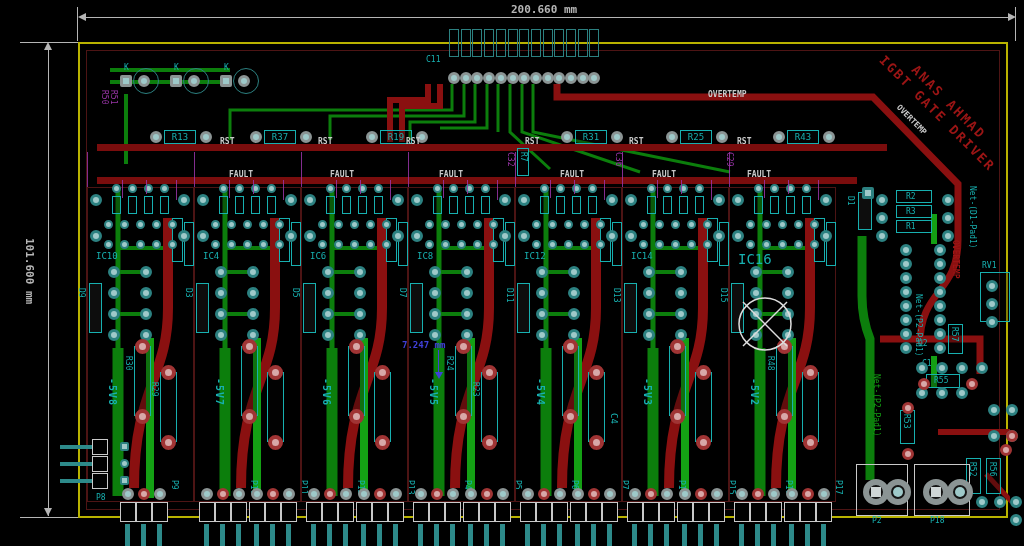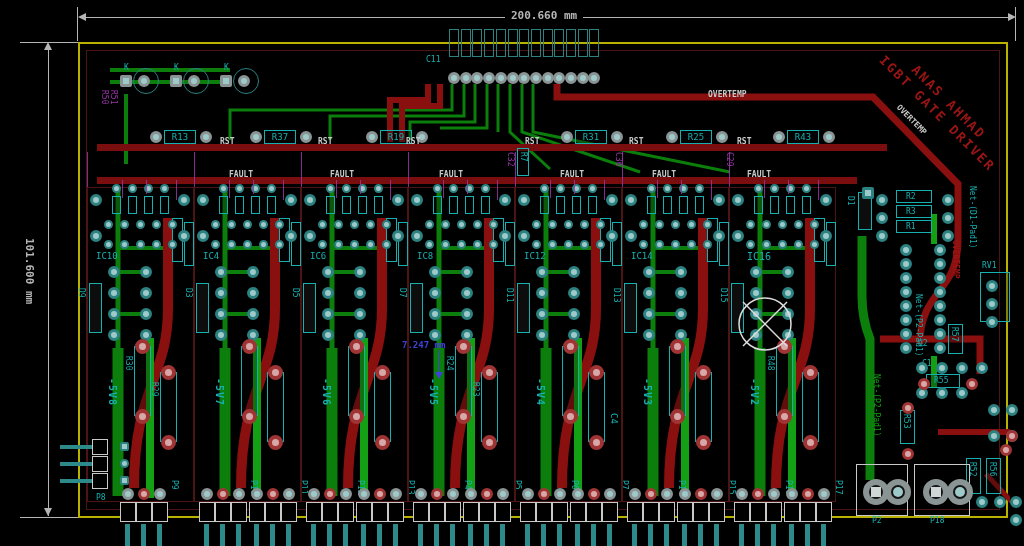--- a/index.html
+++ b/index.html
@@ -50,21 +50,21 @@
 </head>
 <body>
 
 <div id="canvas">
 
   <div class="dimline" style="left:80px;top:17px;width:934px;height:1px;"></div>
   <div class="abs" style="left:78px;top:13px;width:0;height:0;border-top:4px solid transparent;border-bottom:4px solid transparent;border-right:8px solid var(--dim);"></div>
   <div class="abs" style="left:1008px;top:13px;width:0;height:0;border-top:4px solid transparent;border-bottom:4px solid transparent;border-left:8px solid var(--dim);"></div>
   <div class="dimline" style="left:77px;top:7px;width:1px;height:34px;"></div>
   <div class="dimline" style="left:1015px;top:7px;width:1px;height:34px;"></div>
-  <div class="dimtxt" style="left:505px;top:10px;padding:0 6px;">200.660 mm</div>
+  <div class="dimtxt" style="left:505px;top:4px;padding:0 6px;">200.660 mm</div>
 
   <div class="dimline" style="left:48px;top:44px;width:1px;height:472px;"></div>
   <div class="abs" style="left:44px;top:42px;width:0;height:0;border-left:4px solid transparent;border-right:4px solid transparent;border-bottom:8px solid var(--dim);"></div>
   <div class="abs" style="left:44px;top:508px;width:0;height:0;border-left:4px solid transparent;border-right:4px solid transparent;border-top:8px solid var(--dim);"></div>
   <div class="dimline" style="left:20px;top:42px;width:58px;height:1px;"></div>
   <div class="dimline" style="left:20px;top:517px;width:58px;height:1px;"></div>
   <div class="dimtxt vt" style="left:24px;top:232px;padding:6px 0;">101.600 mm</div>
 
   <div id="board">
     <div id="courtyard"></div>
@@ -569,21 +569,21 @@
       <path class="r" d="M80,30 V120 C80,190 46,200 46,300" stroke-width="10"></path>
       <path class="g" d="M30,160 V308" stroke-width="11"></path>
       <path class="g2" d="M62,150 V310" stroke-width="8"></path>
     </svg>
     <div class="resbox" style="left:24px;top:8px;width:9px;height:18px;"></div>
     <div class="resbox" style="left:40px;top:8px;width:9px;height:18px;"></div>
     <div class="resbox" style="left:56px;top:8px;width:9px;height:18px;"></div>
     <div class="resbox" style="left:72px;top:8px;width:9px;height:18px;"></div>
     <div class="resbox" style="left:84px;top:30px;width:11px;height:44px;"></div>
     <div class="resbox" style="left:96px;top:34px;width:10px;height:44px;"></div>
-    <div class="tl" style="left:17px;top:64px;font-size:10px;">IC16</div>
+    <div class="tl" style="left:8px;top:64px;font-size:14px;">IC16</div>
     <div class="dio" style="left:1px;top:95px;width:13px;height:50px;"></div>
     <div class="tl vt" style="left:-11px;top:100px;font-size:8px;">D15</div>
     <div class="resbox" style="left:46px;top:158px;width:17px;height:70px;"></div>
     <div class="tl vt" style="left:36px;top:168px;font-size:8px;">R48</div>
     <div class="resbox" style="left:72px;top:184px;width:17px;height:70px;"></div>
 
     <div class="tl vt" style="left:19px;top:190px;font-size:10px;font-weight:bold;letter-spacing:1px;">-5V2</div>
 
   <div class="pad s9" style="left: 24px; top: -4px;"></div>
           <div class="pad s9" style="left: 40px; top: -4px;"></div>

